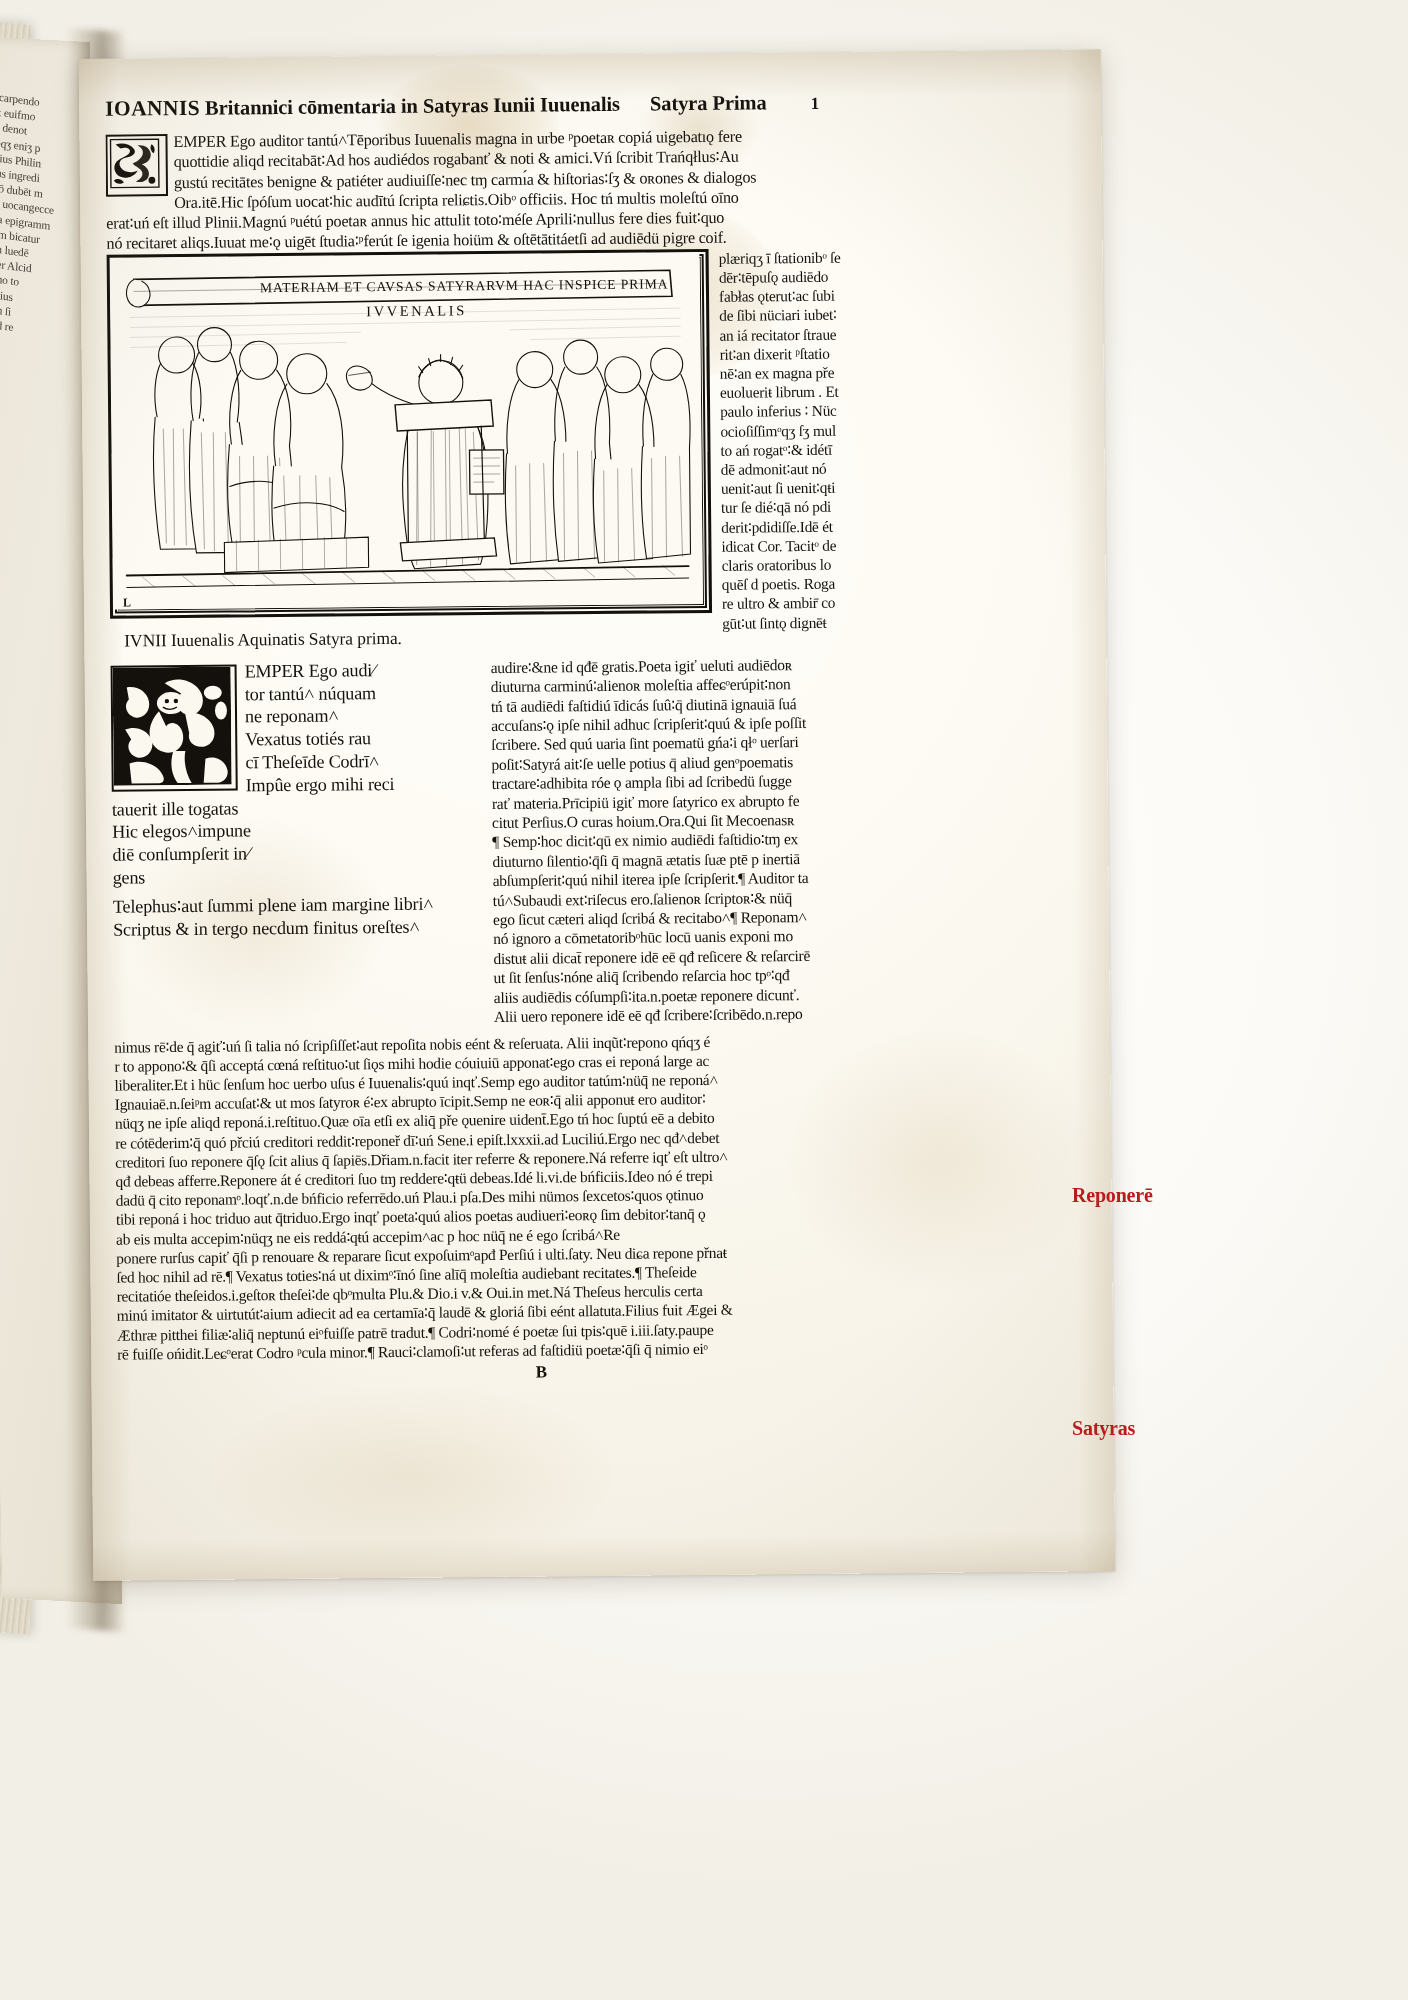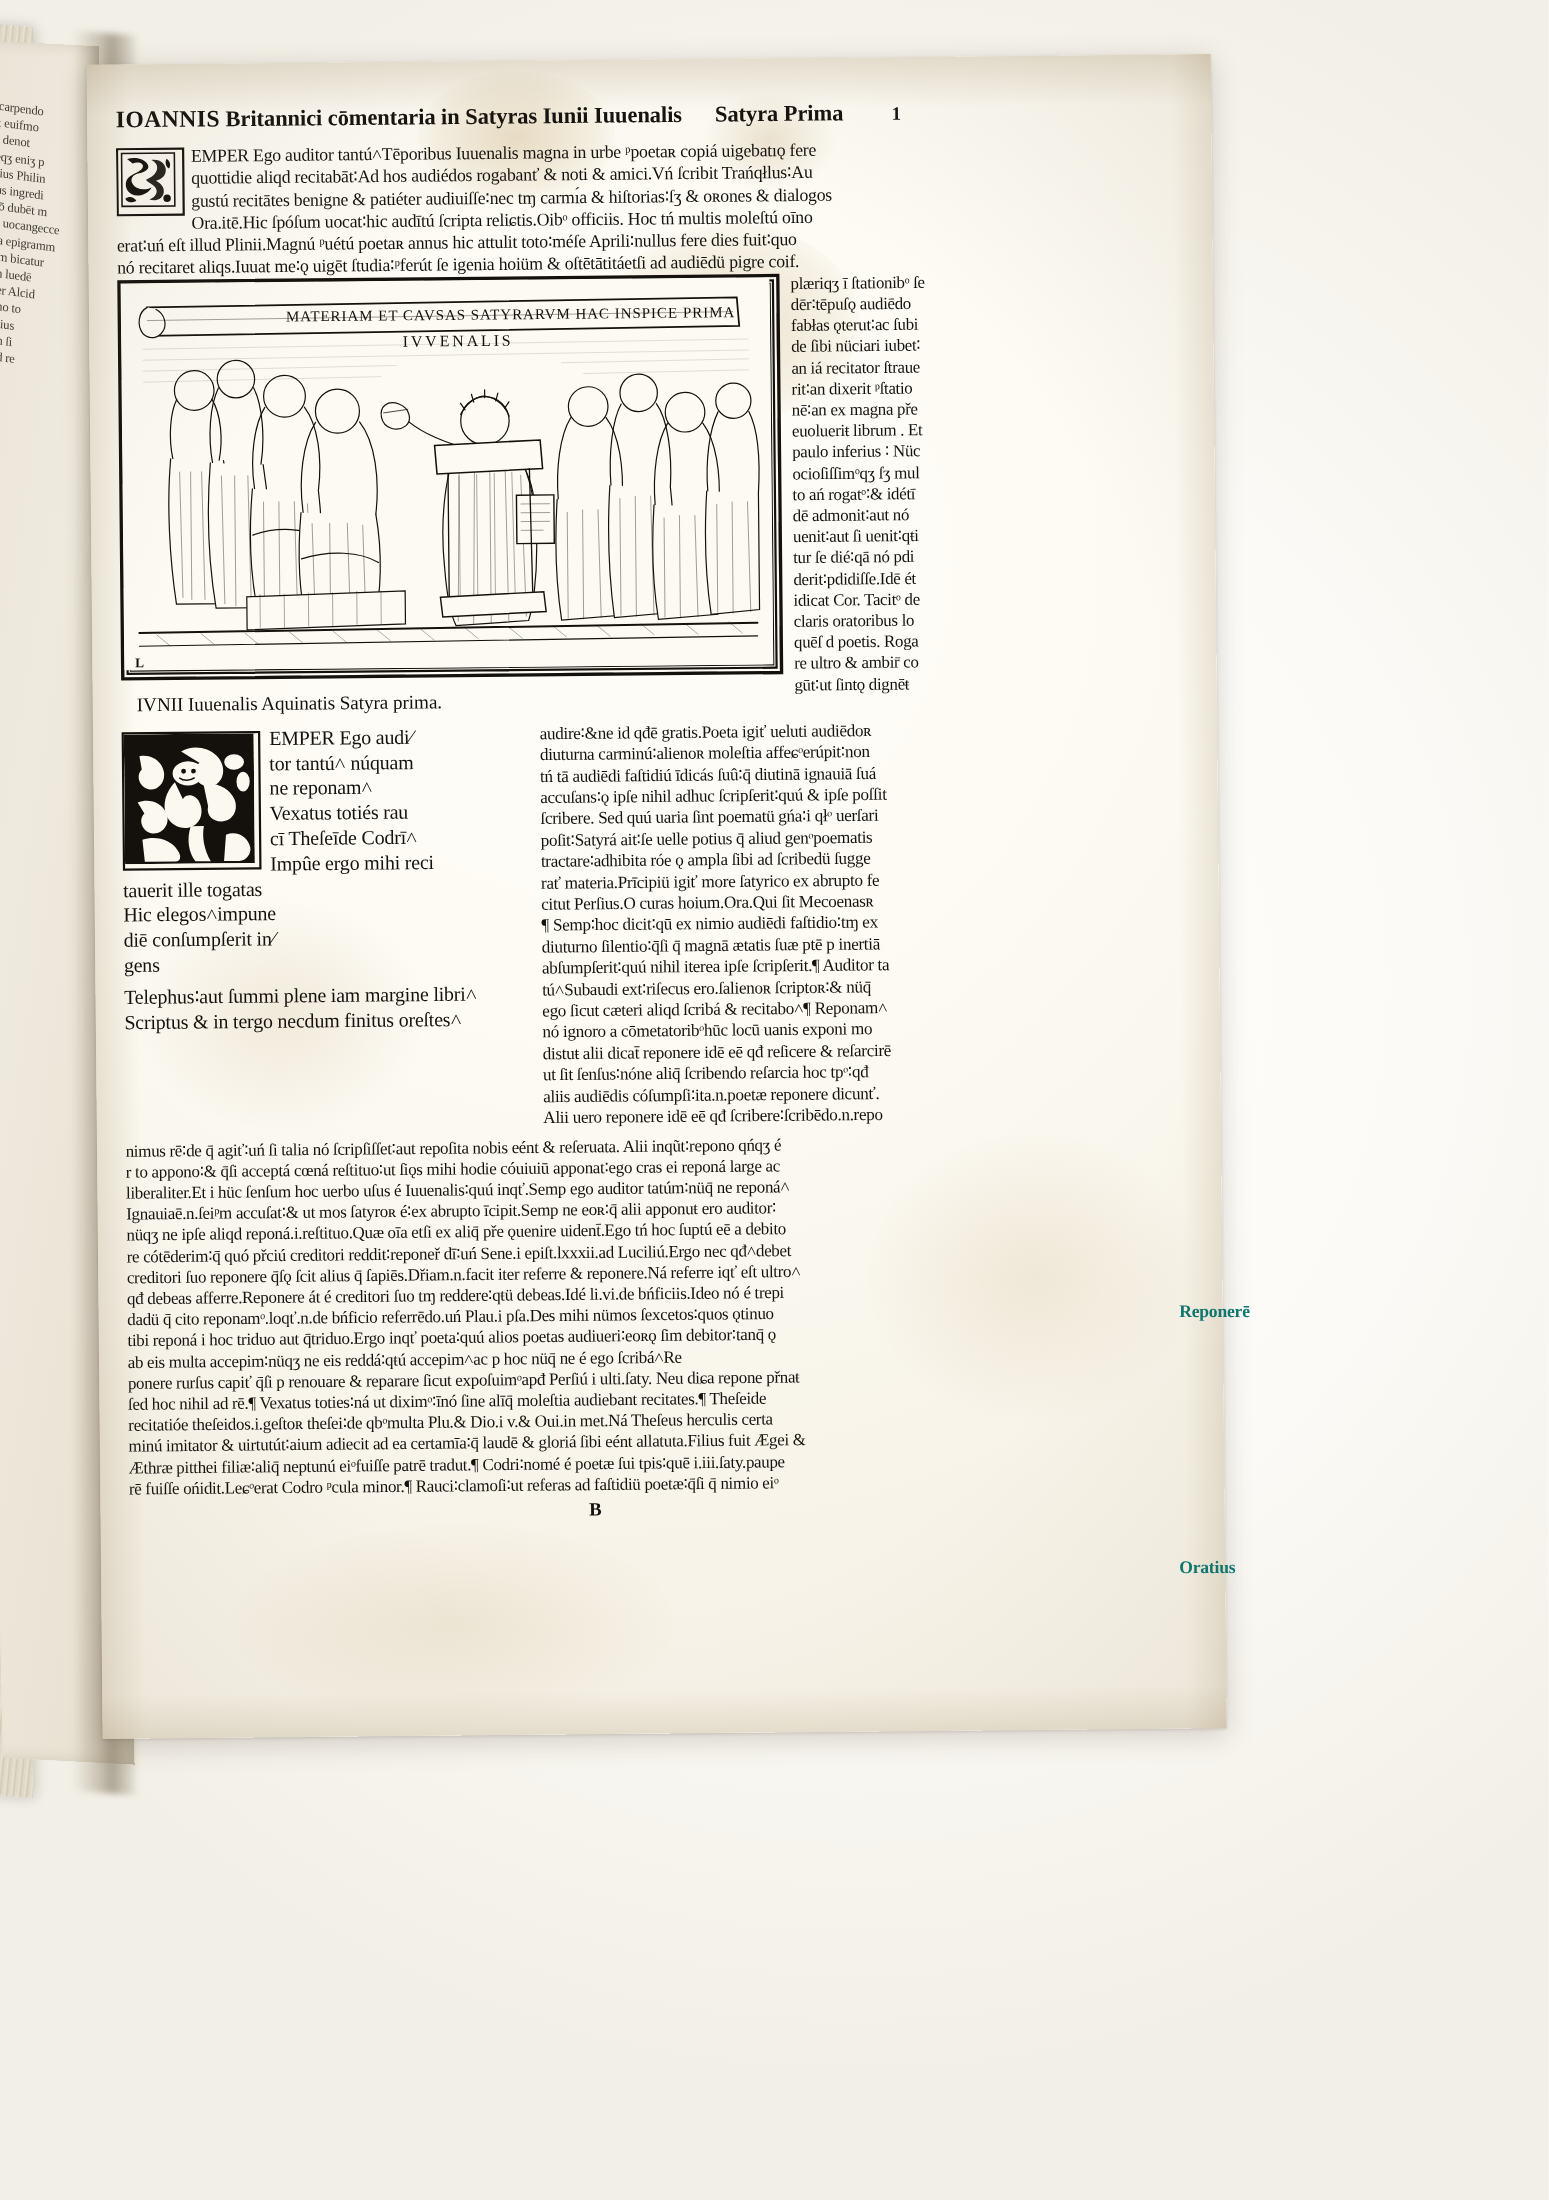--- a/index.html
+++ b/index.html
@@ -258,23 +258,23 @@
     text-align: center;
     font-size: 17px;
     font-weight: bold;
     margin-top: 3px;
     margin-right: 120px;
   }
 
   
   .marginalia {
     position: absolute;
-    font-size: 16px;
+    font-size: 20px;
     font-weight: bold;
-    color: #0f766e;
+    color: #b91c1c;
     letter-spacing: -0.2px;
   }
   
   .ink-age {
     position: absolute; inset: 0;
     background: radial-gradient(ellipse 80% 70% at 50% 50%, rgba(0,0,0,0) 60%, rgba(120,100,64,.10) 100%);
     pointer-events: none;
   }
 </style>
 </head>
@@ -660,14 +660,14 @@
         <span class="ln">rē fuiſſe ońidit.Leɕᵒerat Codro ᵖcula minor.¶ Rauci∶clamoſi∶ut referas ad faſtidiü poetæ∶q̄ſi q̄ nimio eiᵒ</span>
       </div>
 
       <div class="signature">B</div>
     </div>
 
     <div class="ink-age"></div>
   </div>
 
   <div class="marginalia" style="left:1072px; top:1184px;">Reponerē</div>
-  <div class="marginalia" style="left:1072px; top:1417px;">Oratius</div>
+  <div class="marginalia" style="left:1072px; top:1417px;">Satyras</div>
 </div>
 
 </body></html>

